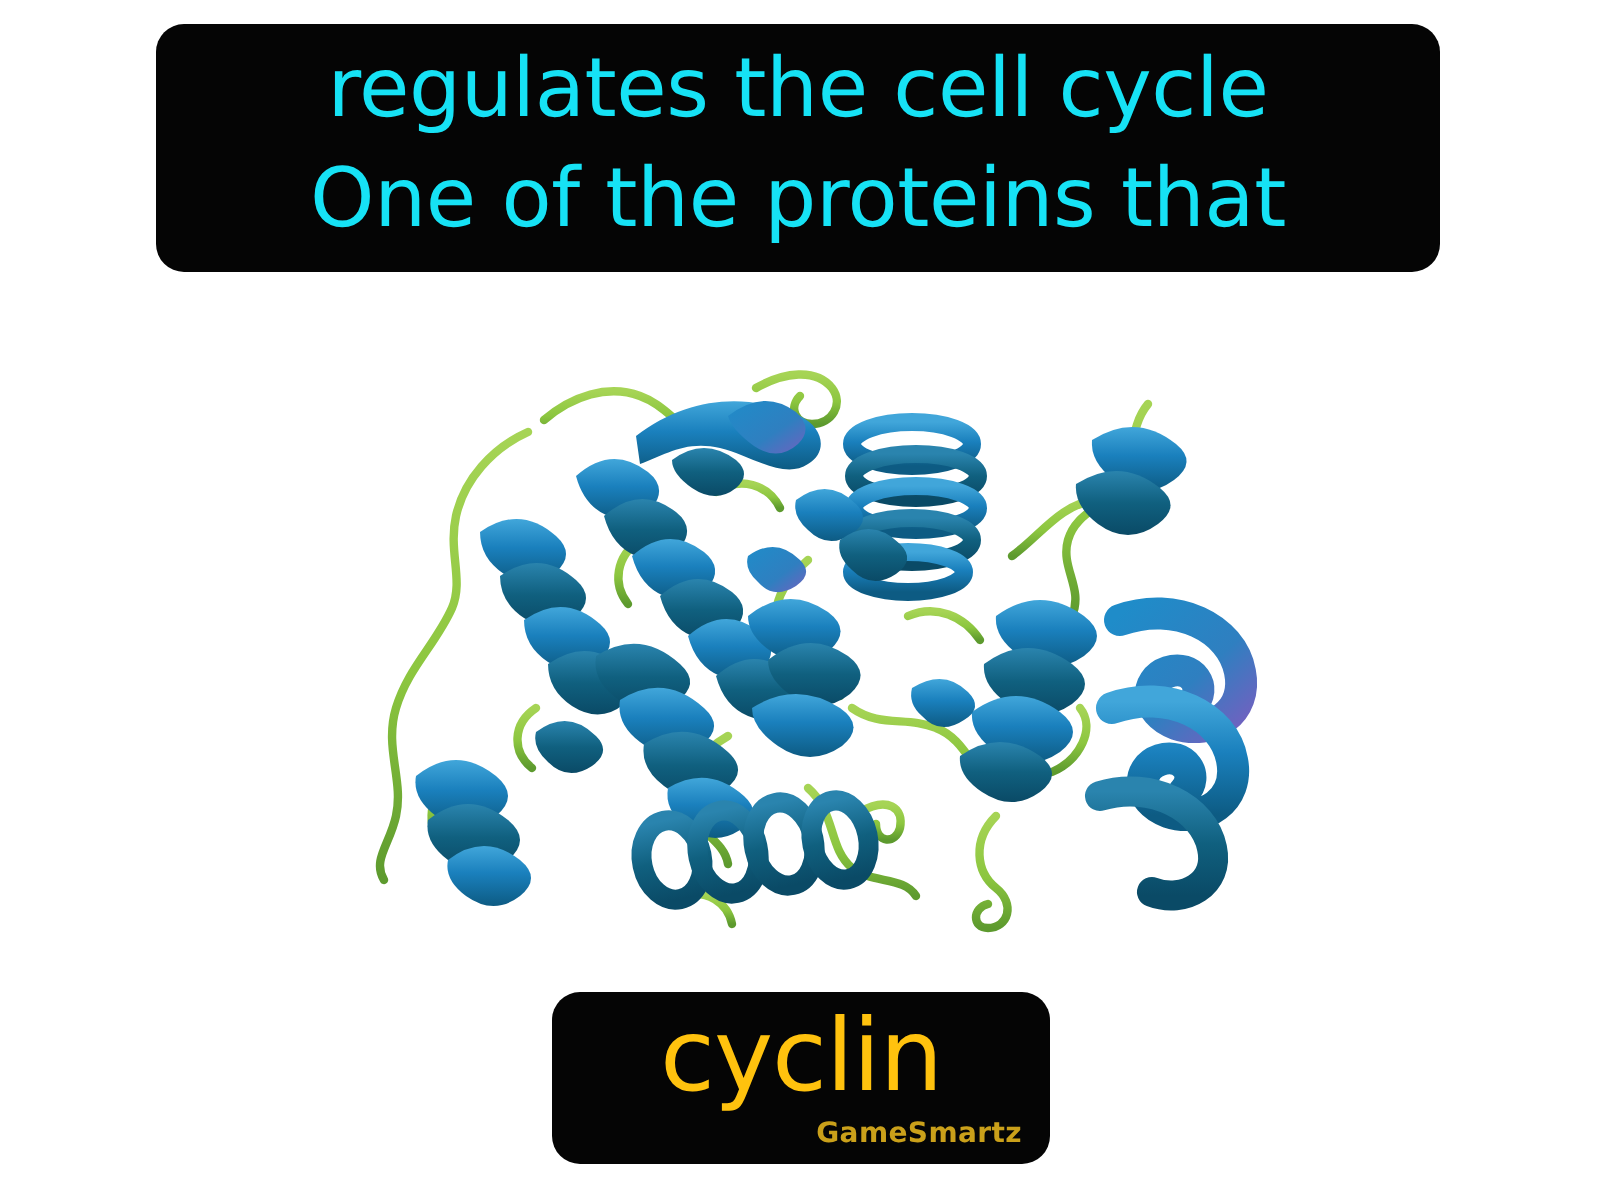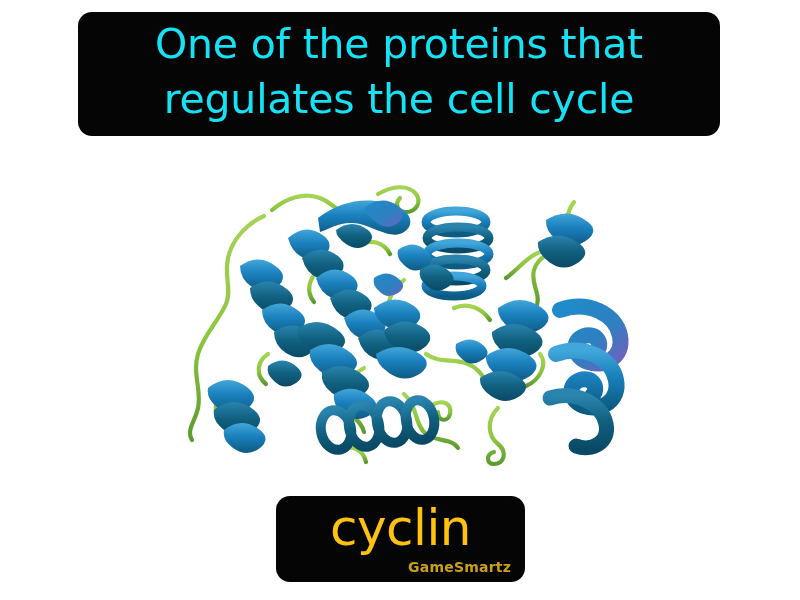--- a/index.html
+++ b/index.html
@@ -89,22 +89,22 @@
     font-family: "DejaVu Sans", sans-serif;
     font-size: 14px;
     font-weight: bold;
     letter-spacing: 0.2px;
   }
 </style>
 </head>
 <body>
 
 <div id="definition-panel">
+  <div class="definition-line">regulates the cell cycle</div>
   <div class="definition-line">One of the proteins that</div>
-  <div class="definition-line">regulates the cell cycle</div>
 </div>
 
 <div id="protein-illustration">
   <svg id="protein-svg" viewBox="0 0 480 330" xmlns="http://www.w3.org/2000/svg">
     <defs>
       <linearGradient id="helixGrad" x1="0" y1="0" x2="0" y2="1">
         <stop offset="0%" stop-color="#41a6da"></stop>
         <stop offset="45%" stop-color="#1a80bd"></stop>
         <stop offset="100%" stop-color="#0d5b83"></stop>
       </linearGradient>

